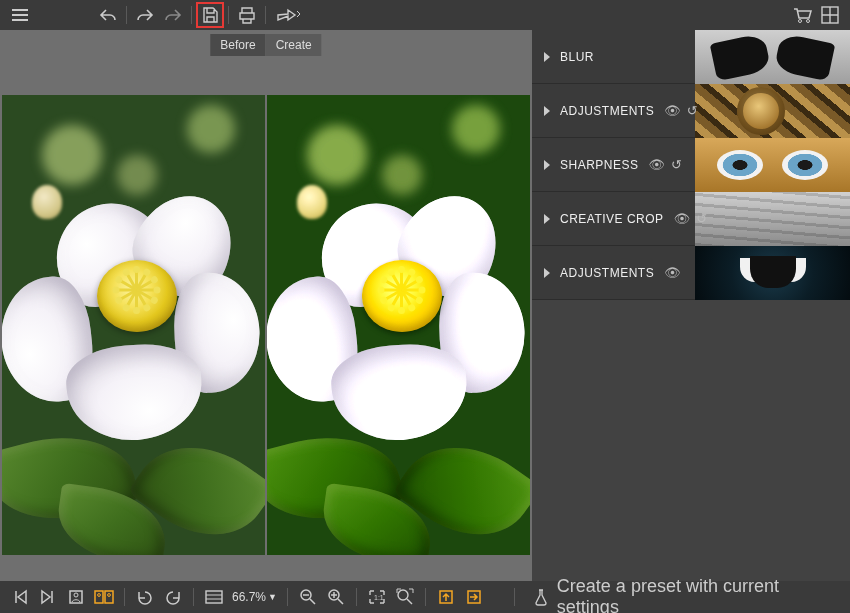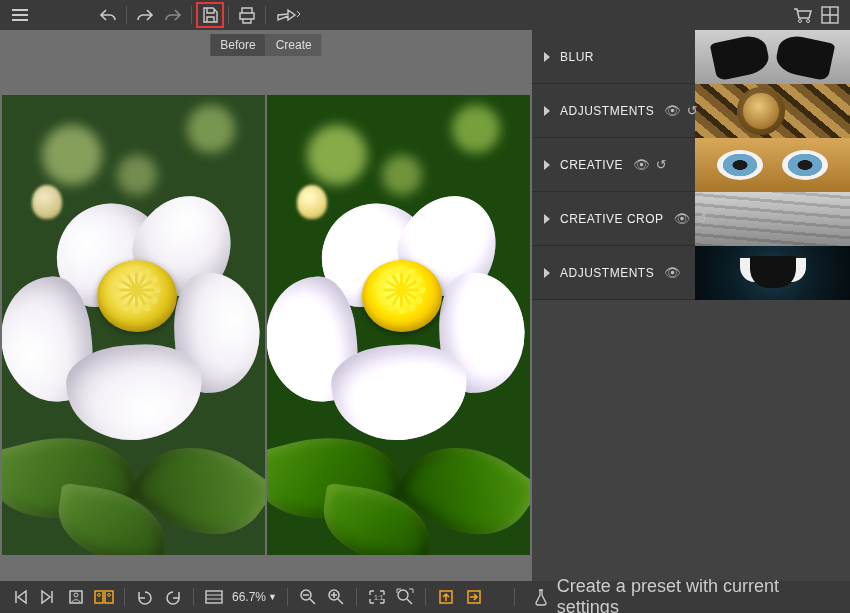--- a/index.html
+++ b/index.html
@@ -217,21 +217,21 @@
         <span class="chev"></span>
         <span class="title">ADJUSTMENTS</span>
         <div class="mini-icons">
           <span>👁</span>
           <span>↺</span>
         </div>
         <div class="thumb th-adjust"></div>
       </div>
       <div class="panel">
         <span class="chev"></span>
-        <span class="title">CREATIVE</span>
+        <span class="title">SHARPNESS</span>
         <div class="mini-icons">
           <span>👁</span>
           <span>↺</span>
         </div>
         <div class="thumb th-sharp"></div>
       </div>
       <div class="panel">
         <span class="chev"></span>
         <span class="title">CREATIVE CROP</span>
         <div class="mini-icons">

